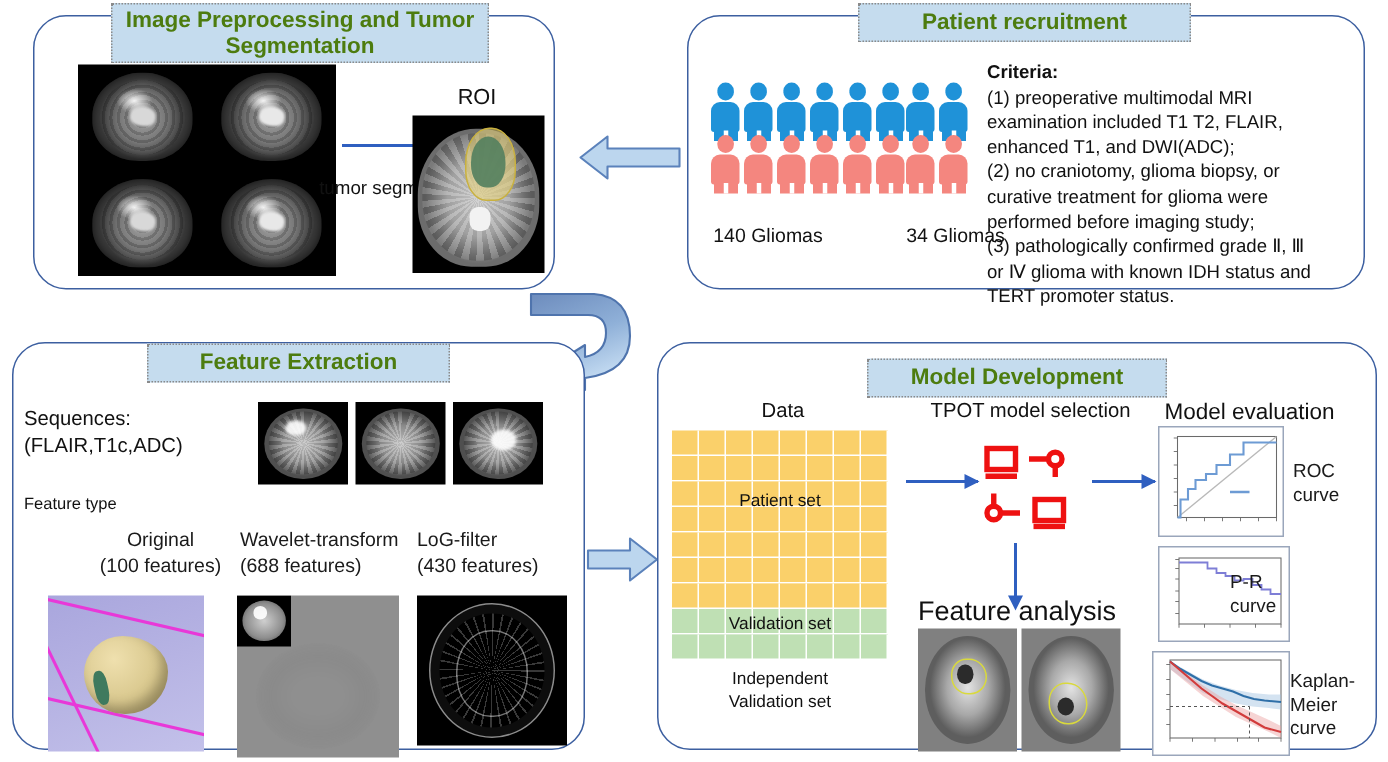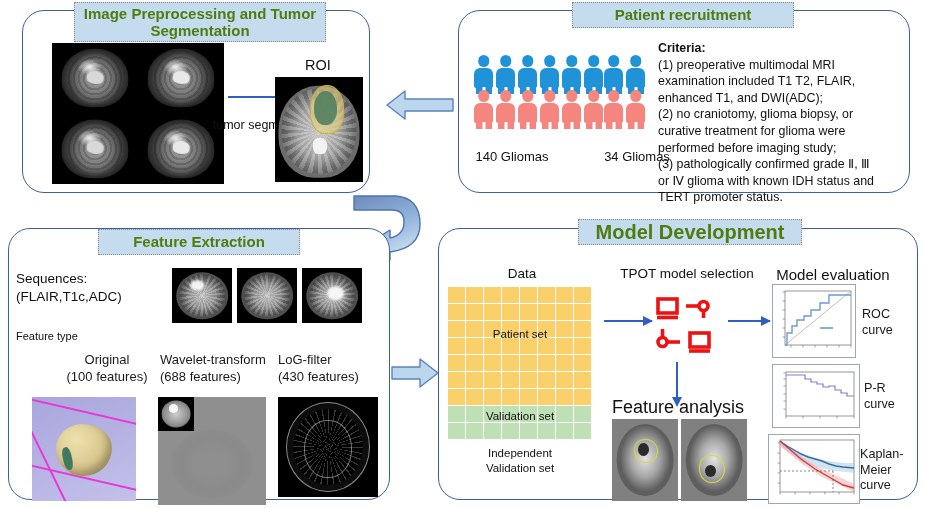--- a/index.html
+++ b/index.html
@@ -172,21 +172,21 @@
     border:1.4px solid rgba(255,255,255,.55);
     box-shadow:inset 0 0 0 6px rgba(255,255,255,.05);}
   #img-log .edge2{position:absolute;left:50%;top:52%;transform:translate(-50%,-50%);
     width:46%;height:56%;border-radius:48%;border:1px solid rgba(255,255,255,.45);}
   #img-log .spk{position:absolute;left:50%;top:50%;transform:translate(-50%,-50%);
     width:70%;height:76%;border-radius:50%;
     background:repeating-conic-gradient(from 0deg at 50% 50%, rgba(255,255,255,.22) 0deg 2deg, rgba(0,0,0,0) 2deg 10deg);}
 
   
   #p4{left:438px;top:228px;width:480px;height:272px;}
-  #p4-title{left:578px;top:219px;width:224px;height:26px;font-size:20px;}
+  #p4-title{left:578px;top:239px;width:200px;height:26px;font-size:15px;}
 
   #data-label{left:487px;top:266px;width:70px;text-align:center;font-size:13.5px;}
   #tpot-label{left:612px;top:266px;width:150px;text-align:center;font-size:13.5px;}
   #eval-label{left:768px;top:266px;width:130px;text-align:center;font-size:15px;}
 
   #data-grid{position:absolute;left:448px;top:287px;width:144px;height:152px;}
   #data-grid .cellrow{display:flex;width:100%;}
   #data-grid .cell{flex:1;height:17px;box-sizing:border-box;
     border-right:1px solid #ffffff;border-bottom:1px solid #ffffff;}
   #data-grid .train .cell{background:#fad06a;}
@@ -219,21 +219,21 @@
   .feat-img .darkspot{position:absolute;background:#2b2b2b;border-radius:50%;}
   #feat1 .darkspot{left:40%;top:29%;width:16%;height:16%;}
   #feat2 .darkspot{left:36%;top:56%;width:17%;height:15%;}
 
   .eval-chart{position:absolute;background:#fff;border:1px solid #9aa6bb;box-sizing:border-box;overflow:hidden;}
   #roc-chart{left:772px;top:284px;width:84px;height:74px;}
   #pr-chart{left:772px;top:364px;width:88px;height:64px;}
   #km-chart{left:768px;top:434px;width:92px;height:70px;}
   .eval-lbl{position:absolute;font-size:12.6px;line-height:1.25;}
   #roc-lbl{left:862px;top:307px;}
-  #pr-lbl{left:864px;top:381px;}
+  #pr-lbl{left:820px;top:381px;}
   #km-lbl{left:860px;top:447px;}
 
   
   .block-arrow{position:absolute;}
   #arrow-p2-p1{left:385px;top:88px;width:70px;height:34px;}
   #arrow-p3-p4{left:390px;top:357px;width:50px;height:32px;}
   #arrow-curve{left:330px;top:188px;width:96px;height:74px;}
 </style>
 </head>
 <body>

